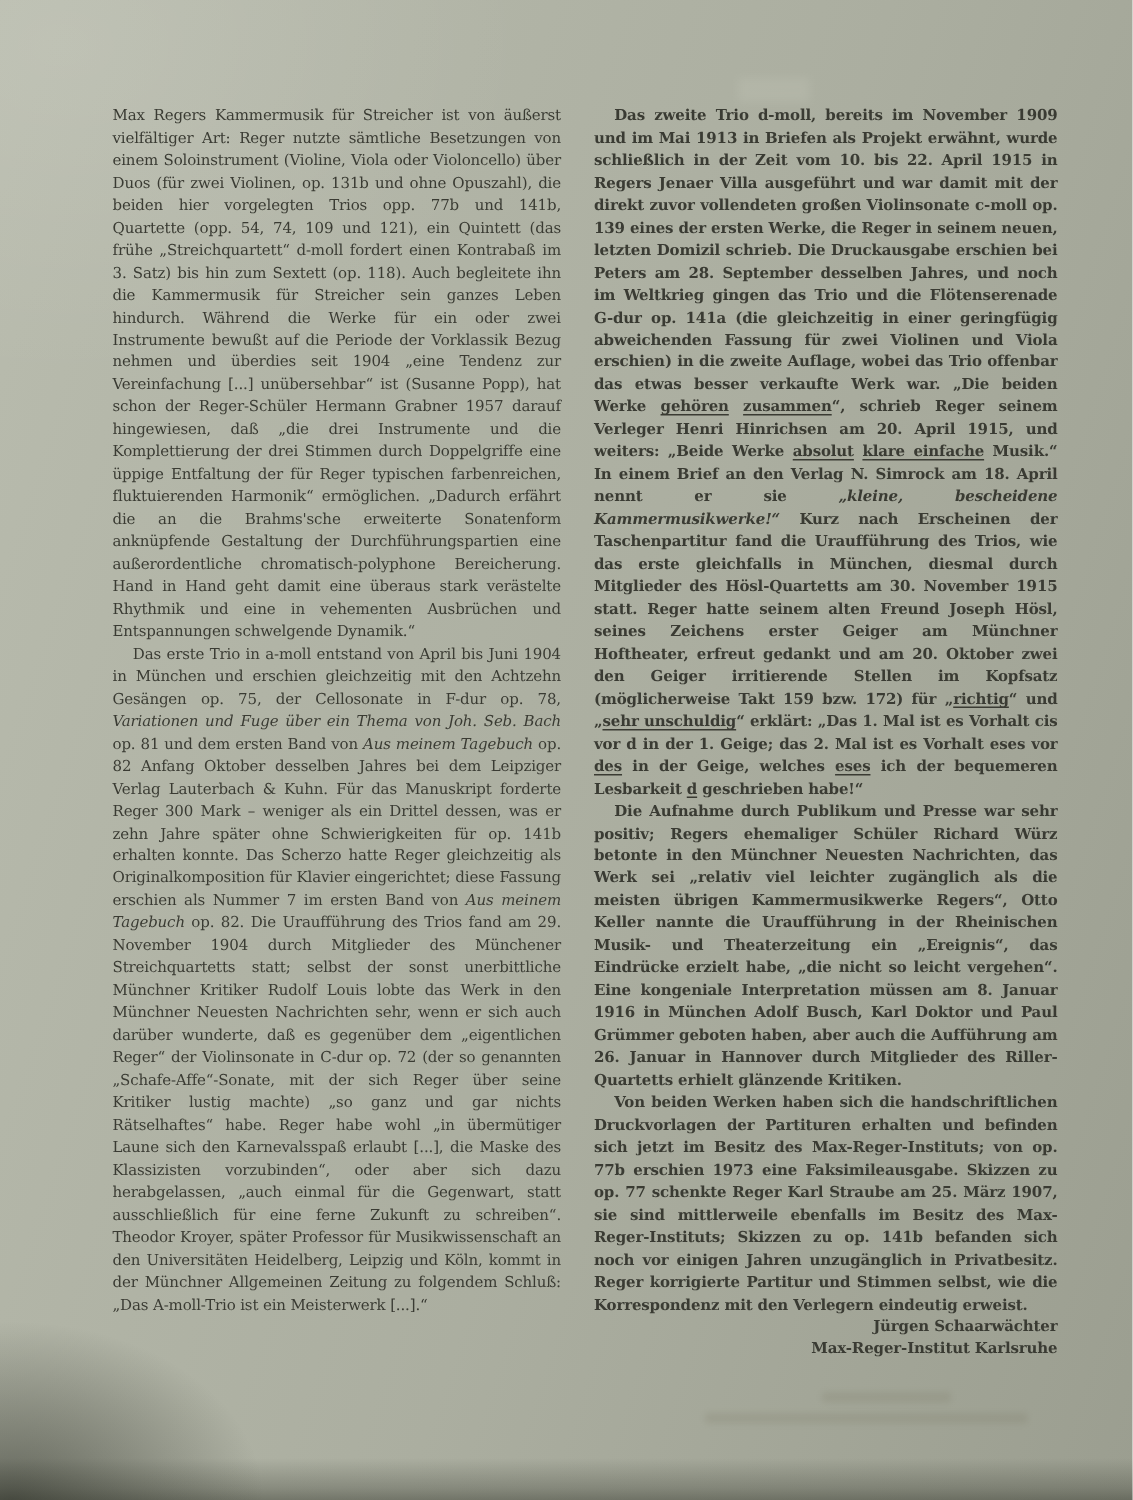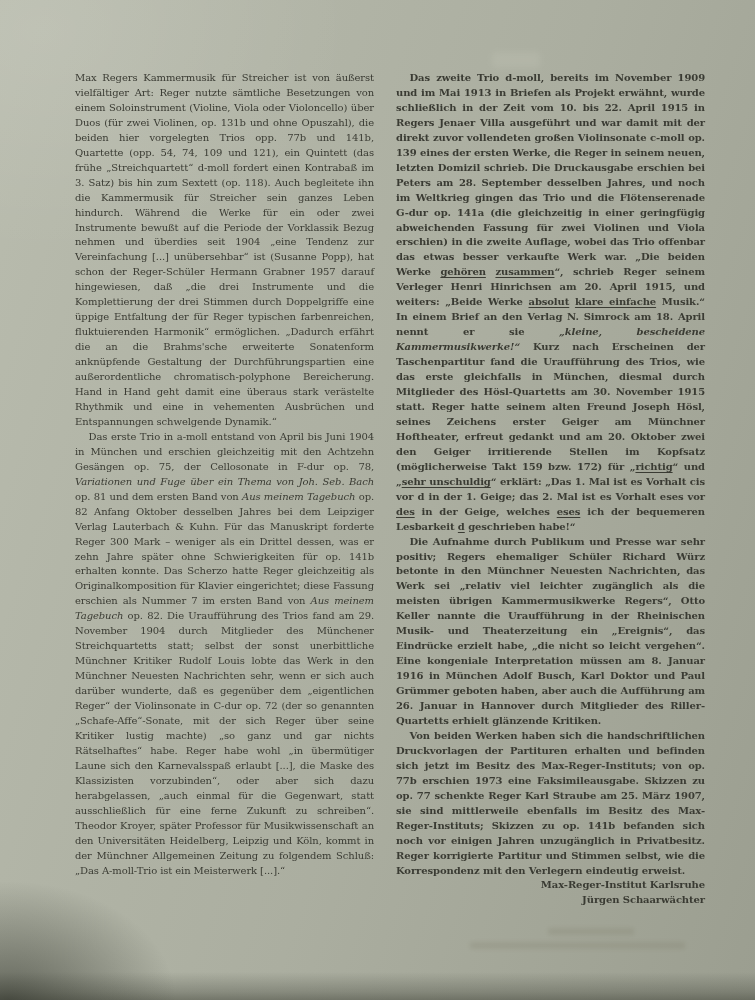--- a/index.html
+++ b/index.html
@@ -69,20 +69,20 @@
 <div class="page">
   <div class="col col-left" id="col-left">
       <p><span>Max Regers Kammermusik für Streicher ist von äußerst vielfältiger Art: Reger nutzte sämtliche Besetzungen von einem Soloinstrument (Violine, Viola oder Violoncello) über Duos (für zwei Violinen, op. 131b und ohne Opuszahl), die beiden hier vorgelegten Trios opp. 77b und 141b, Quartette (opp. 54, 74, 109 und 121), ein Quintett (das frühe „Streichquartett“ d-moll fordert einen Kontrabaß im 3. Satz) bis hin zum Sextett (op. 118). Auch begleitete ihn die Kammermusik für Streicher sein ganzes Leben hindurch. Während die Werke für ein oder zwei Instrumente bewußt auf die Periode der Vorklassik Bezug nehmen und überdies seit 1904 „eine Tendenz zur Vereinfachung [...] unübersehbar“ ist (Susanne Popp), hat schon der Reger-Schüler Hermann Grabner 1957 darauf hingewiesen, daß „die drei Instrumente und die Komplettierung der drei Stimmen durch Doppelgriffe eine üppige Entfaltung der für Reger typischen farbenreichen, fluktuierenden Harmonik“ ermöglichen. „Dadurch erfährt die an die Brahms'sche erweiterte Sonatenform anknüpfende Gestaltung der Durchführungspartien eine außerordentliche chromatisch-polyphone Bereicherung. Hand in Hand geht damit eine überaus stark verästelte Rhythmik und eine in vehementen Ausbrüchen und Entspannungen schwelgende Dynamik.“</span></p>
       <p class="indent"><span>Das erste Trio in a-moll entstand von April bis Juni 1904 in München und erschien gleichzeitig mit den Achtzehn Gesängen op. 75, der Cellosonate in F-dur op. 78, </span><em>Variationen und Fuge über ein Thema von Joh. Seb. Bach</em><span> op. 81 und dem ersten Band von </span><em>Aus meinem Tagebuch</em><span> op. 82 Anfang Oktober desselben Jahres bei dem Leipziger Verlag Lauterbach &amp; Kuhn. Für das Manuskript forderte Reger 300 Mark – weniger als ein Drittel dessen, was er zehn Jahre später ohne Schwierigkeiten für op. 141b erhalten konnte. Das Scherzo hatte Reger gleichzeitig als Originalkomposition für Klavier eingerichtet; diese Fassung erschien als Nummer 7 im ersten Band von </span><em>Aus meinem Tagebuch</em><span> op. 82. Die Uraufführung des Trios fand am 29. November 1904 durch Mitglieder des Münchener Streichquartetts statt; selbst der sonst unerbittliche Münchner Kritiker Rudolf Louis lobte das Werk in den Münchner Neuesten Nachrichten sehr, wenn er sich auch darüber wunderte, daß es gegenüber dem „eigentlichen Reger“ der Violinsonate in C-dur op. 72 (der so genannten „Schafe-Affe“-Sonate, mit der sich Reger über seine Kritiker lustig machte) „so ganz und gar nichts Rätselhaftes“ habe. Reger habe wohl „in übermütiger Laune sich den Karnevalsspaß erlaubt [...], die Maske des Klassizisten vorzubinden“, oder aber sich dazu herabgelassen, „auch einmal für die Gegenwart, statt ausschließlich für eine ferne Zukunft zu schreiben“. Theodor Kroyer, später Professor für Musikwissenschaft an den Universitäten Heidelberg, Leipzig und Köln, kommt in der Münchner Allgemeinen Zeitung zu folgendem Schluß: „Das A-moll-Trio ist ein Meisterwerk [...].“</span></p>
     </div>
   <div class="col col-right" id="col-right">
       <p class="indent"><span>Das zweite Trio d-moll, bereits im November 1909 und im Mai 1913 in Briefen als Projekt erwähnt, wurde schließlich in der Zeit vom 10. bis 22. April 1915 in Regers Jenaer Villa ausgeführt und war damit mit der direkt zuvor vollendeten großen Violinsonate c-moll op. 139 eines der ersten Werke, die Reger in seinem neuen, letzten Domizil schrieb. Die Druckausgabe erschien bei Peters am 28. September desselben Jahres, und noch im Weltkrieg gingen das Trio und die Flötenserenade G-dur op. 141a (die gleichzeitig in einer geringfügig abweichenden Fassung für zwei Violinen und Viola erschien) in die zweite Auflage, wobei das Trio offenbar das etwas besser verkaufte Werk war. „Die beiden Werke </span><span class="ul">gehören</span><span> </span><span class="ul">zusammen</span><span>“, schrieb Reger seinem Verleger Henri Hinrichsen am 20. April 1915, und weiters: „Beide Werke </span><span class="ul">absolut</span><span> </span><span class="ul">klare einfache</span><span> Musik.“ In einem Brief an den Verlag N. Simrock am 18. April nennt er sie </span><em>„kleine, bescheidene Kammermusikwerke!“</em><span> Kurz nach Erscheinen der Taschenpartitur fand die Uraufführung des Trios, wie das erste gleichfalls in München, diesmal durch Mitglieder des Hösl-Quartetts am 30. November 1915 statt. Reger hatte seinem alten Freund Joseph Hösl, seines Zeichens erster Geiger am Münchner Hoftheater, erfreut gedankt und am 20. Oktober zwei den Geiger irritierende Stellen im Kopfsatz (möglicherweise Takt 159 bzw. 172) für „</span><span class="ul">richtig</span><span>“ und „</span><span class="ul">sehr unschuldig</span><span>“ erklärt: „Das 1. Mal ist es Vorhalt cis vor d in der 1. Geige; das 2. Mal ist es Vorhalt eses vor </span><span class="ul">des</span><span> in der Geige, welches </span><span class="ul">eses</span><span> ich der bequemeren Lesbarkeit </span><span class="ul">d</span><span> geschrieben habe!“</span></p>
       <p class="indent"><span>Die Aufnahme durch Publikum und Presse war sehr positiv; Regers ehemaliger Schüler Richard Würz betonte in den Münchner Neuesten Nachrichten, das Werk sei „relativ viel leichter zugänglich als die meisten übrigen Kammermusikwerke Regers“, Otto Keller nannte die Uraufführung in der Rheinischen Musik- und Theaterzeitung ein „Ereignis“, das Eindrücke erzielt habe, „die nicht so leicht vergehen“. Eine kongeniale Interpretation müssen am 8. Januar 1916 in München Adolf Busch, Karl Doktor und Paul Grümmer geboten haben, aber auch die Aufführung am 26. Januar in Hannover durch Mitglieder des Riller-Quartetts erhielt glänzende Kritiken.</span></p>
       <p class="indent"><span>Von beiden Werken haben sich die handschriftlichen Druckvorlagen der Partituren erhalten und befinden sich jetzt im Besitz des Max-Reger-Instituts; von op. 77b erschien 1973 eine Faksimileausgabe. Skizzen zu op. 77 schenkte Reger Karl Straube am 25. März 1907, sie sind mittlerweile ebenfalls im Besitz des Max-Reger-Instituts; Skizzen zu op. 141b befanden sich noch vor einigen Jahren unzugänglich in Privatbesitz. Reger korrigierte Partitur und Stimmen selbst, wie die Korrespondenz mit den Verlegern eindeutig erweist.</span></p>
       <div class="signature">
+        <div>Jürgen Schaarwächter</div>
         <div>Max-Reger-Institut Karlsruhe</div>
-        <div>Jürgen Schaarwächter</div>
       </div>
     </div>
   <div class="smudge smudge-a"></div>
   <div class="smudge smudge-b"></div>
   <div class="smudge-c"></div>
 </div>
 
 </body></html>

